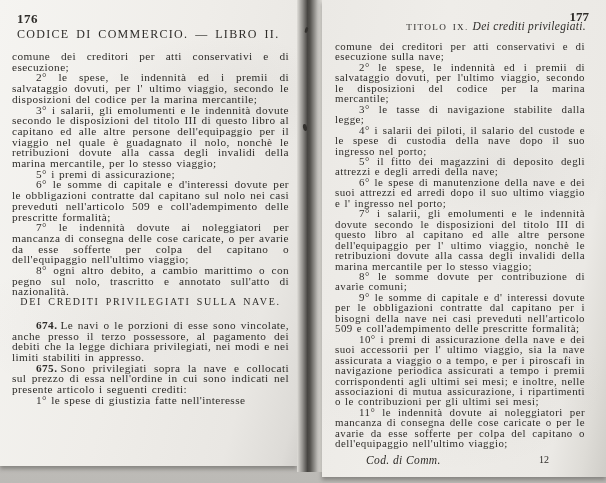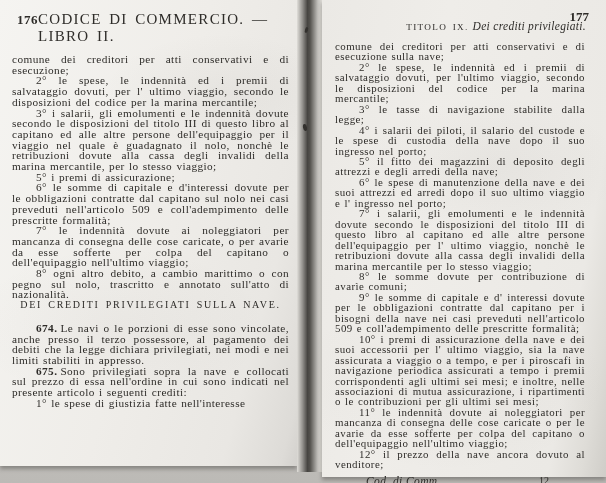--- a/index.html
+++ b/index.html
@@ -27,23 +27,23 @@
     box-shadow:0 3px 4px rgba(55,53,50,0.4);
   }
   .gutter{
     position:absolute;left:297px;top:0;width:25px;height:472px;
     background:linear-gradient(to right,#e0ded9 0%,#94928e 22%,#474542 42%,#53514d 52%,#8b8985 68%,#c4c2be 84%,#dfddd8 100%);
   }
   .speck{position:absolute;background:#33312e;border-radius:50%;}
   .s1{left:8px;top:27px;width:3px;height:6px;transform:rotate(18deg);}
   .s2{left:6px;top:124px;width:4px;height:7px;transform:rotate(-10deg);}
 
-  .head-left{display:flex;align-items:baseline;padding:11px 14px 0 17px;}
+  .head-left{display:flex;align-items:baseline;padding:11px 14px 0 17px;flex-direction:column;}
   .pagenum{font-weight:bold;font-size:13px;letter-spacing:0.5px;}
-  .runtitle{flex:1;text-align:left;font-size:15px;letter-spacing:1.3px;word-spacing:2.5px;}
+  .runtitle{flex:1;text-align:left;font-size:12px;letter-spacing:1.3px;word-spacing:2.5px;}
 
   .head-right{position:relative;text-align:right;padding:16px 20px 0 16px;margin-left:38px;}
   .rt-caps{font-size:9.2px;letter-spacing:1.3px;word-spacing:2px;}
   .rt-it{font-style:italic;font-size:11.5px;letter-spacing:0.3px;}
   .pagenum-r{position:absolute;right:17px;top:9px;font-weight:bold;font-size:13px;}
 
   .body{text-align:justify;}
   .body p{margin:0;}
   .body-left{padding:9px 8px 0 12px;font-size:11.3px;line-height:10.7px;letter-spacing:0.4px;word-spacing:1px;}
   .body-right{padding:7px 21px 0 13px;font-size:10.9px;line-height:10.45px;letter-spacing:0.45px;word-spacing:1px;}
@@ -99,21 +99,20 @@
       <p class="ind">2° le spese, le indennità ed i premii di salvataggio dovuti, per l'ultimo viaggio, secondo le disposizioni del codice per la marina mercantile;</p>
       <p class="ind">3° le tasse di navigazione stabilite dalla legge;</p>
       <p class="ind">4° i salarii dei piloti, il salario del custode e le spese di custodia della nave dopo il suo ingresso nel porto;</p>
       <p class="ind">5° il fitto dei magazzini di deposito degli attrezzi e degli arredi della nave;</p>
       <p class="ind">6° le spese di manutenzione della nave e dei suoi attrezzi ed arredi dopo il suo ultimo viaggio e l' ingresso nel porto;</p>
       <p class="ind">7° i salarii, gli emolumenti e le indennità dovute secondo le disposizioni del titolo III di questo libro al capitano ed alle altre persone dell'equipaggio per l' ultimo viaggio, nonchè le retribuzioni dovute alla cassa degli invalidi della marina mercantile per lo stesso viaggio;</p>
       <p class="ind">8° le somme dovute per contribuzione di avarìe comuni;</p>
       <p class="ind">9° le somme di capitale e d' interessi dovute per le obbligazioni contratte dal capitano per i bisogni della nave nei casi preveduti nell'articolo 509 e coll'adempimento delle prescritte formalità;</p>
       <p class="ind">10° i premi di assicurazione della nave e dei suoi accessorii per l' ultimo viaggio, sia la nave assicurata a viaggio o a tempo, e per i piroscafi in navigazione periodica assicurati a tempo i premii corrispondenti agli ultimi sei mesi; e inoltre, nelle associazioni di mutua assicurazione, i ripartimenti o le contribuzioni per gli ultimi sei mesi;</p>
       <p class="ind">11° le indennità dovute ai noleggiatori per mancanza di consegna delle cose caricate o per le avarie da esse sofferte per colpa del capitano o dell'equipaggio nell'ultimo viaggio;</p>
-      <p class="ind">12° il prezzo della nave ancora dovuto al venditore;</p>
     </div>
     <div class="footer">
       <span class="sig">Cod. di Comm.</span>
       <span class="signum">12</span>
     </div>
   </div>
 
 </div>
 
 </body></html>

